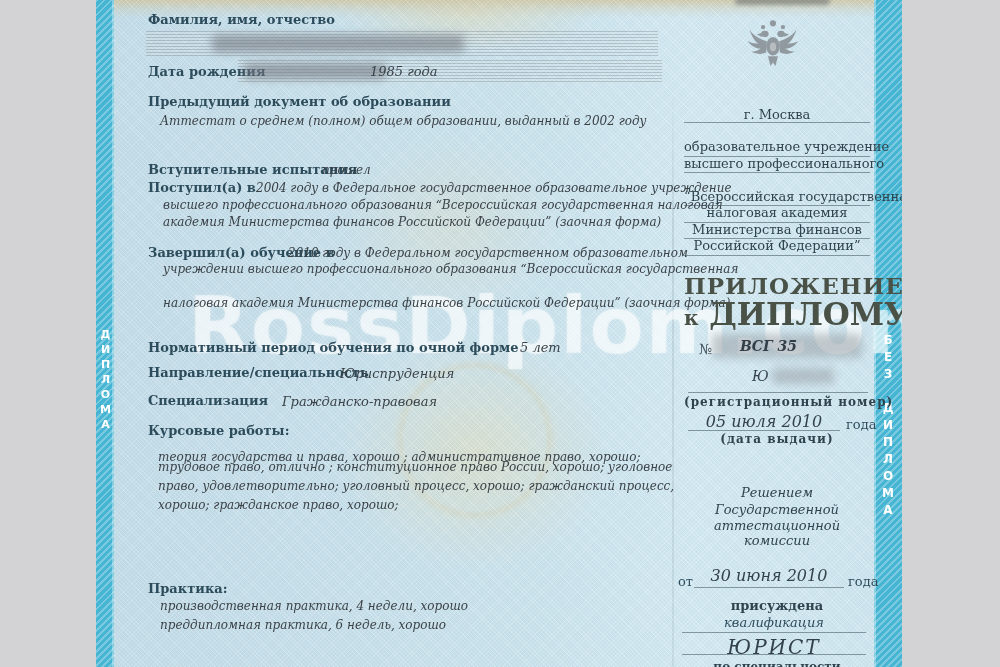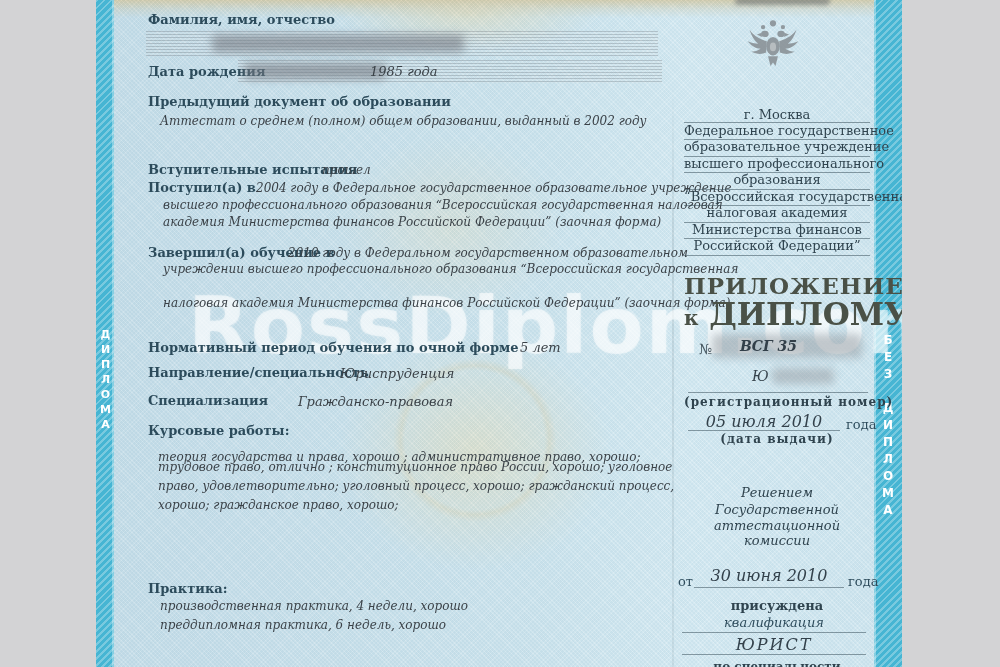--- a/index.html
+++ b/index.html
@@ -93,21 +93,21 @@
   <div class="abs z val" style="left:163px;top:262px;">учреждении высшего профессионального образования “Всероссийская государственная</div>
   <div class="abs z val" style="left:163px;top:296px;">налоговая академия Министерства финансов Российской Федерации” (заочная форма)</div>
 
   <div class="abs z lbl" style="left:148px;top:340px;">Нормативный период обучения по очной форме</div>
   <div class="abs z val" style="left:520px;top:340px;font-size:13px;">5 лет</div>
 
   <div class="abs z lbl" style="left:148px;top:365px;">Направление/специальность</div>
   <div class="abs z val" style="left:340px;top:366px;font-size:13px;">Юриспруденция</div>
 
   <div class="abs z lbl" style="left:148px;top:393px;">Специализация</div>
-  <div class="abs z val" style="left:298px;top:394px;font-size:13px;">Гражданско-правовая</div>
+  <div class="abs z val" style="left:282px;top:394px;font-size:13px;">Гражданско-правовая</div>
 
   <div class="abs z lbl" style="left:148px;top:423px;">Курсовые работы:</div>
   <div class="abs z val" style="left:158px;top:442px;margin-top:8px;">теория государства и права, хорошо ; административное право, хорошо;</div>
   <div class="abs z val" style="left:158px;top:460px;">трудовое право, отлично ; конституционное право России, хорошо; уголовное</div>
   <div class="abs z val" style="left:158px;top:479px;">право, удовлетворительно; уголовный процесс, хорошо; гражданский процесс,</div>
   <div class="abs z val" style="left:158px;top:498px;">хорошо; гражданское право, хорошо;</div>
 
   <div class="abs z lbl" style="left:148px;top:581px;">Практика:</div>
   <div class="abs z val" style="left:160px;top:599px;">производственная практика, 4 недели, хорошо</div>
   <div class="abs z val" style="left:160px;top:618px;">преддипломная практика, 6 недель, хорошо</div>
@@ -127,24 +127,22 @@
       <path d="M60 36 Q80 30 88 17 Q83 33 74 40 Q84 40 91 36 Q81 48 70 48 Q77 53 85 53 Q73 59 61 54 Z"></path>
       <ellipse cx="50" cy="44" rx="11" ry="15"></ellipse>
       <path d="M42 60 L58 60 L54 76 L50 70 L46 76 Z"></path>
       <circle cx="24" cy="44" r="2.5"></circle>
       <circle cx="76" cy="44" r="2.5"></circle>
     </g>
     <ellipse cx="50" cy="45" rx="5" ry="7" fill="#b7bdc0"></ellipse>
   </svg>
 
   <div class="abs z rc uline" style="top:107px;height:15px;">г. Москва</div>
-  <div class="abs z rc uline" style="top:123px;height:16px;">Федеральное государственное</div>
   <div class="abs z rc uline" style="top:139px;height:17px;">образовательное учреждение</div>
   <div class="abs z rc uline" style="top:156px;height:16px;">высшего профессионального</div>
-  <div class="abs z rc uline" style="top:172px;height:17px;">образования</div>
   <div class="abs z rc uline" style="top:189px;height:16px;">“Всероссийская государственная</div>
   <div class="abs z rc uline" style="top:205px;height:17px;">налоговая академия</div>
   <div class="abs z rc uline" style="top:222px;height:16px;">Министерства финансов</div>
   <div class="abs z rc uline" style="top:238px;height:17px;">Российской Федерации”</div>
 
   <div class="abs z rc title" style="top:272px;font-size:23px;">ПРИЛОЖЕНИЕ</div>
   <div class="abs z rc title" style="top:296px;font-size:31px;letter-spacing:0;"><span style="font-size:20px;">к</span> <span>ДИПЛОМУ</span></div>
 
   <div class="abs z" style="left:699px;top:341px;font-size:14px;color:#46565f;">№</div>
   <div class="blob light" style="left:712px;top:334px;width:150px;height:24px;"></div>
@@ -165,18 +163,18 @@
   <div class="abs z rc" style="top:502px;font-style:italic;">Государственной</div>
   <div class="abs z rc" style="top:518px;font-style:italic;">аттестационной</div>
   <div class="abs z rc" style="top:533px;font-style:italic;">комиссии</div>
 
   <div class="abs z" style="left:678px;top:574px;font-size:13px;">от</div>
   <div class="abs z uline" style="left:694px;top:566px;width:150px;text-align:center;font-style:italic;font-size:16px;color:#33414b;height:21px;">30 июня 2010</div>
   <div class="abs z" style="left:848px;top:574px;font-size:13px;">года</div>
 
   <div class="abs z rc" style="top:598px;font-weight:bold;">присуждена</div>
   <div class="abs z uline" style="left:682px;top:615px;width:184px;text-align:center;font-style:italic;font-size:13px;height:17px;">квалификация</div>
-  <div class="abs z uline" style="left:682px;top:635px;width:184px;text-align:center;font-style:italic;font-size:16px;letter-spacing:2px;height:19px;color:#33414b;">ЮРИСТ</div>
+  <div class="abs z uline" style="left:682px;top:635px;width:184px;text-align:center;font-style:italic;font-size:20px;letter-spacing:2px;height:19px;color:#33414b;">ЮРИСТ</div>
   <div class="abs z rc" style="top:660px;font-size:12px;font-weight:bold;">по специальности</div>
 
   <div class="margin" style="left:0;width:96px;"></div>
   <div class="margin" style="left:902px;width:98px;"></div>
 </div>
 
 </body></html>

